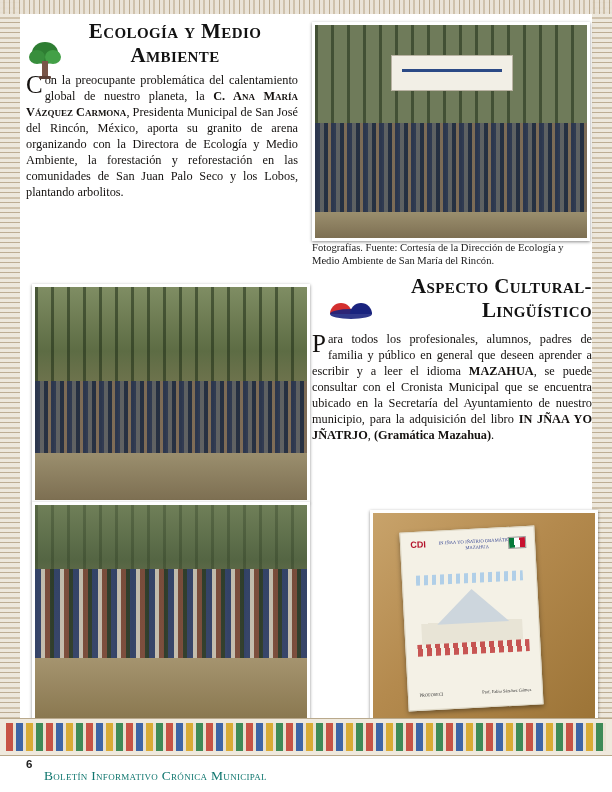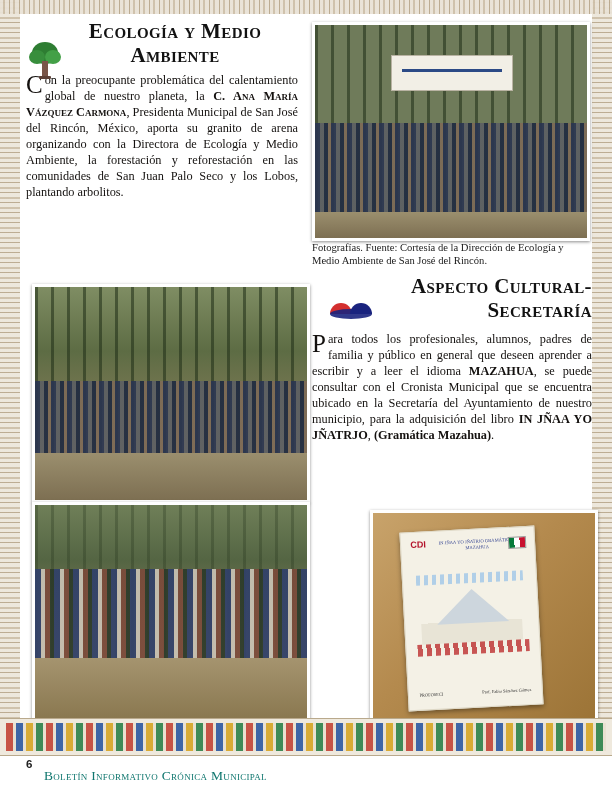--- a/index.html
+++ b/index.html
@@ -368,31 +368,31 @@
   <div class="col-right">
 
     <div class="photo" id="photo-forest-assembly">
       <div class="forest-trees"></div>
       <div class="banner"></div>
       <div class="crowd-band"></div>
       <div class="ground"></div>
 
     </div>
 
-    <p class="caption" style="margin-top:228px">Fotografías. Fuente: Cortesía de la Dirección de Ecología y Medio Ambiente de San José del Rincón.</p>
+    <p class="caption" style="margin-top:228px">Fotografías. Fuente: Cortesía de la Dirección de Ecología y Medio Ambiente de San María del Rincón.</p>
 
     <div style="position:relative;margin-top:6px">
       <svg class="mazahua-icon" viewBox="0 0 46 26">
         <path d="M2 18 a11 11 0 0 1 22 0 z" fill="#d32f2f"></path>
         <path d="M22 18 a11 11 0 0 1 22 0 z" fill="#1a237e"></path>
         <ellipse cx="23" cy="18" rx="21" ry="5" fill="#1a237e" opacity=".9"></ellipse>
       </svg>
       <h1 class="heading heading-cult">
         <span>Aspecto Cultural-</span><br>
-        <span>Secretaría</span>
+        <span>Lingüístico</span>
       </h1>
     </div>
 
     <p class="body" style="margin-top:10px">
       <span class="dropcap">P</span><span>ara todos los profesionales, alumnos, padres de familia y público en general que deseen aprender a escribir y a leer el idioma </span><strong class="inline">MAZAHUA</strong><span>, se puede consultar con el Cronista Municipal que se encuentra ubicado en la Secretaría del Ayuntamiento de nuestro municipio, para la adquisición del libro </span><strong class="inline">IN JÑAA YO JÑATRJO</strong><span>, </span><strong class="inline">(Gramática Mazahua)</strong><span>.</span>
     </p>
 
     <div class="photo" id="photo-book-cover">
       <div class="book">
         <span class="cdi">CDI</span>

